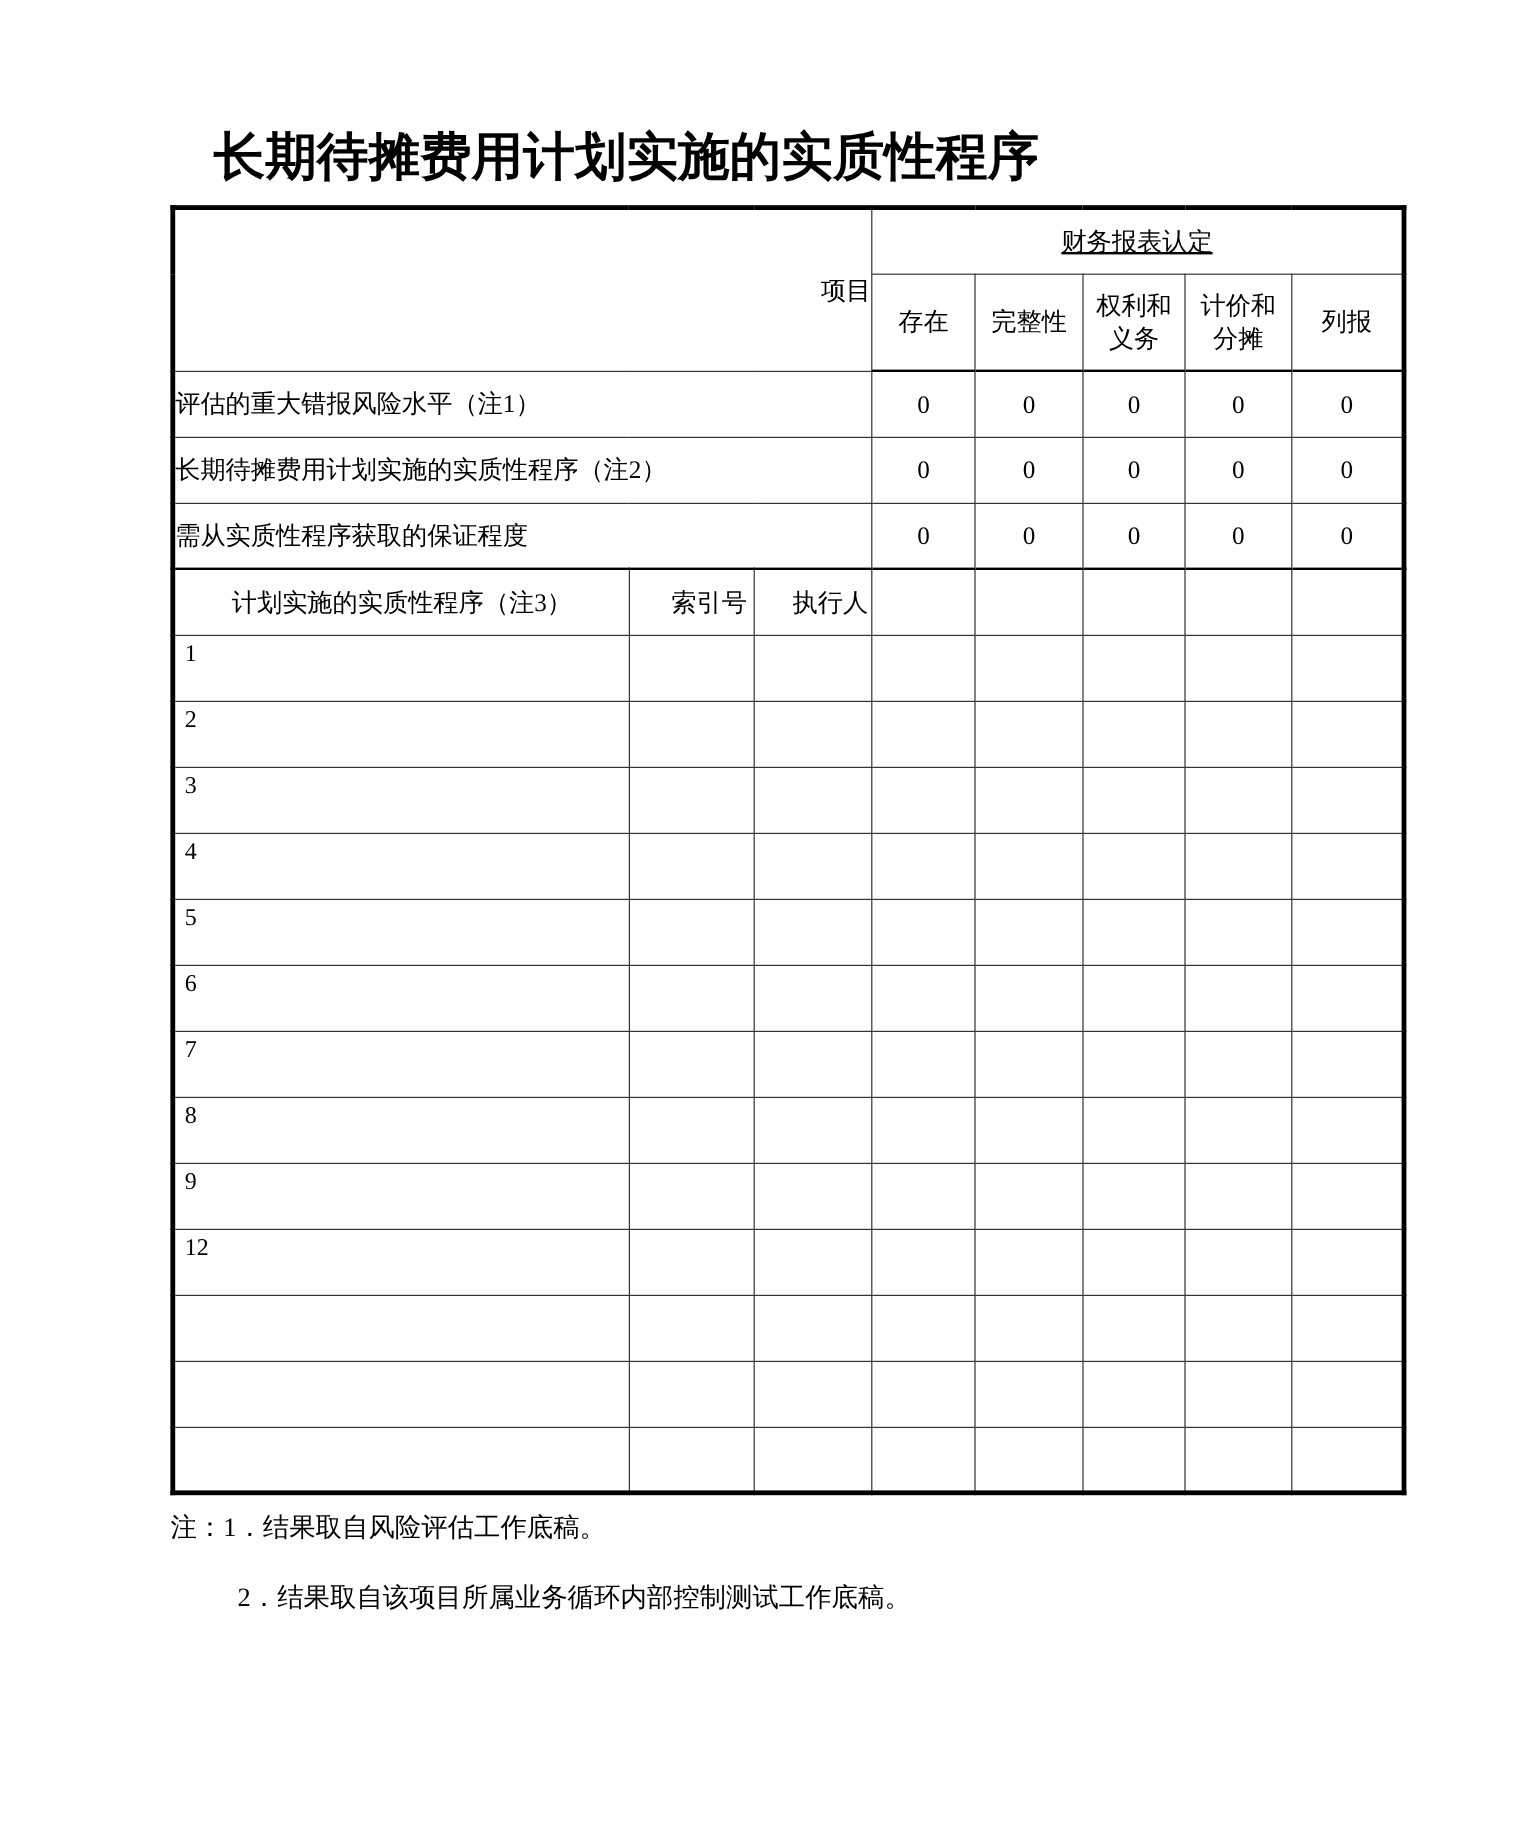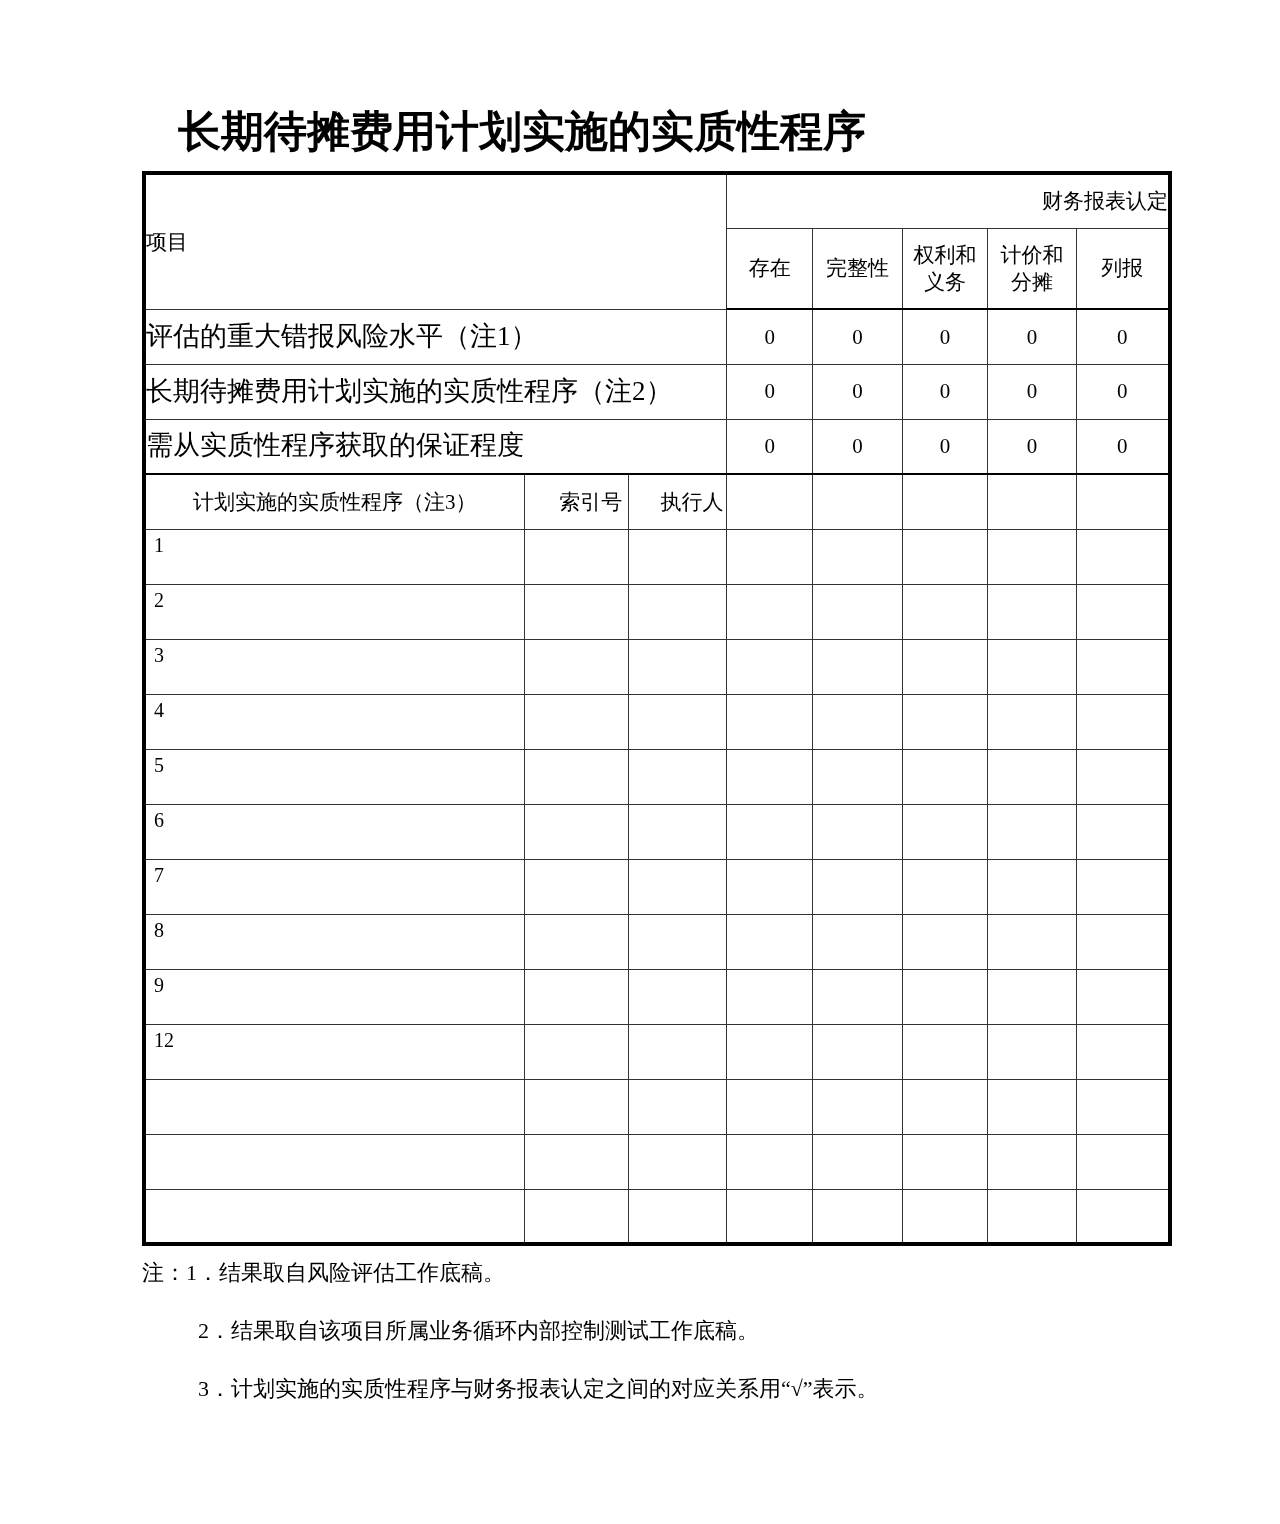--- a/index.html
+++ b/index.html
@@ -58,39 +58,40 @@
   .c-a2      { width: 85px;  }
   .c-a3      { width: 81px;  }
   .c-a4      { width: 84px;  }
   .c-a5      { width: 89px;  }
 
   .ctr  { text-align: center; }
   .lft  { text-align: left; padding-left: 10px; }
 
   
   .h-item {
-    text-align: left;
+    text-align: right;
     font-size: 22px;
     height: 132px;
   }
   .h-assert-group {
-    text-align: right;
+    text-align: center;
     font-size: 22px;
     height: 53px;
+    text-decoration: underline;
   }
   .h-assert {
     text-align: center;
     font-size: 21px;
     height: 79px;
     line-height: 1.22;
   }
 
   
   .r-val { height: 55px; }
-  .r-val td.lft { font-size: 27px; }
+  .r-val td.lft { font-size: 21px; }
   .r-val td.ctr { font-size: 21px; }
 
   
   .r-sub { height: 55px; margin-top: 45px; }
   .r-sub .sub-label {
     text-align: center;
     font-size: 21px;
   }
   .r-sub .sub-col {
     text-align: center;
@@ -329,14 +330,13 @@
       <td></td>
         <td></td>
       <td></td>
     </tr>
   </tbody>
 </table>
 
 <div class="notes">
   <div class="note-line">注：1．结果取自风险评估工作底稿。</div>
   <div class="note-line indent">2．结果取自该项目所属业务循环内部控制测试工作底稿。</div>
-  <div class="note-line indent">3．计划实施的实质性程序与财务报表认定之间的对应关系用“√”表示。</div>
 </div>
 
 </body></html>

